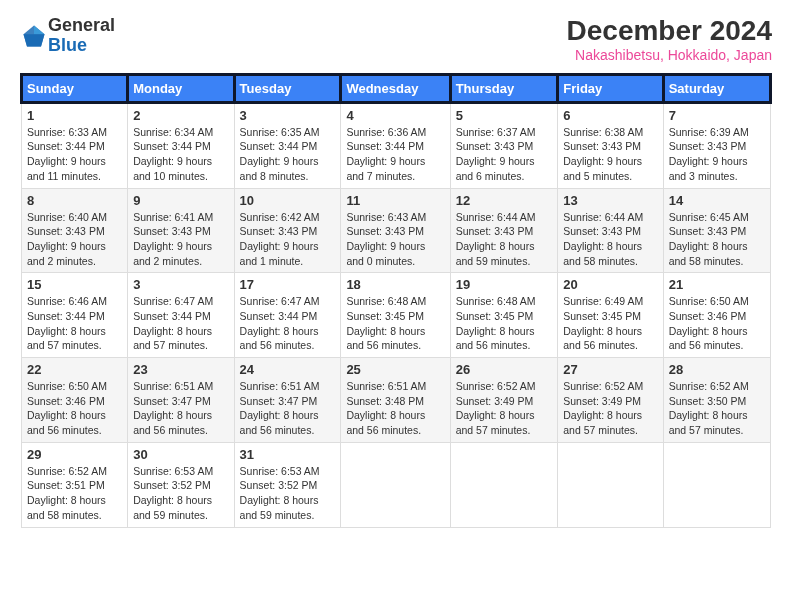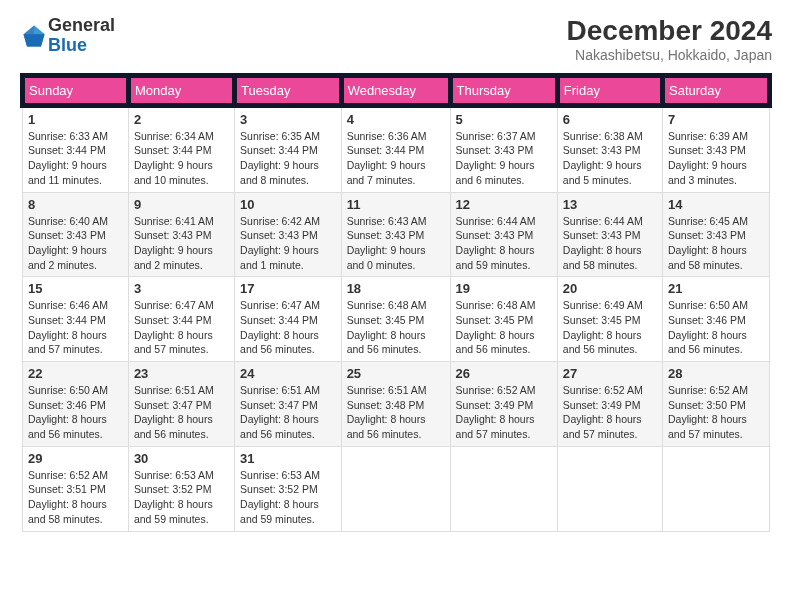--- a/index.html
+++ b/index.html
@@ -40,35 +40,35 @@
       text-align: right;
     }
     .month-title {
       font-size: 28px;
       font-weight: bold;
       color: #333;
       line-height: 1.1;
     }
     .location {
       font-size: 14px;
-      color: #737373;
+      color: #ec4899;
     }
     .calendar {
       width: 100%;
       border-collapse: collapse;
       font-size: 11px;
     }
     .calendar th {
-      background: #ec4899;
+      background: #3b82f6;
       color: #fff;
       padding: 5px 4px;
       text-align: left;
       font-size: 13px;
-      font-weight: normal;
-      border: 5px solid #0f172a;
+      font-weight: bold;
+      border: 3px solid #0f172a;
     }
     .calendar td {
       vertical-align: top;
       padding: 4px 5px;
       border: 1px solid #ddd;
       background: #fff;
       width: 113px;
       min-height: 80px;
       height: 80px;
     }

